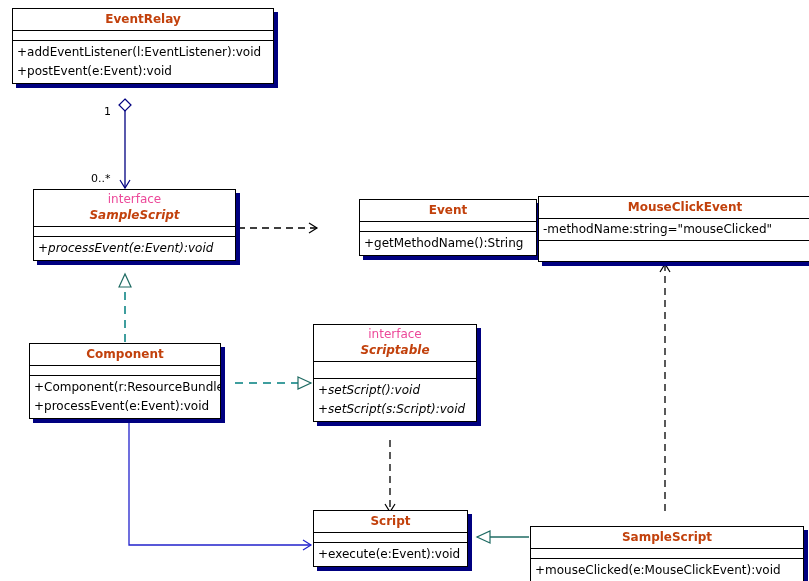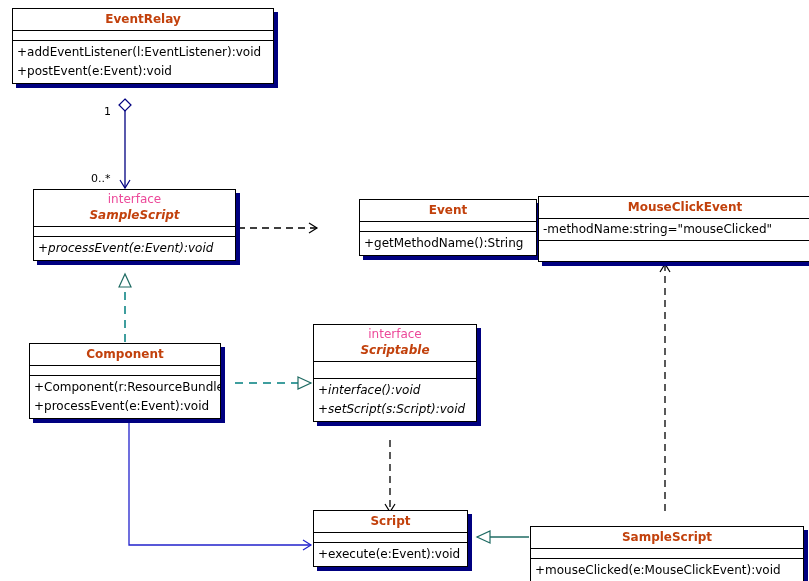--- a/index.html
+++ b/index.html
@@ -222,21 +222,21 @@
     </div>
   </div>
 
   <div class="uml" style="left:313px; top:324px; width:164px;">
     <div class="sec name-sec">
       <span class="stereo">interface</span>
       <span class="cls-name iface">Scriptable</span>
     </div>
     <div class="sec empty-sec" style="height:16px;"></div>
     <div class="sec last members">
-      <span class="member abstract">+interface():void</span>
+      <span class="member abstract">+setScript():void</span>
       <span class="member abstract">+setScript(s:Script):void</span>
     </div>
   </div>
 
   <div class="uml" style="left:313px; top:510px; width:155px;">
     <div class="sec name-sec">
       <span class="cls-name">Script</span>
     </div>
     <div class="sec empty-sec"></div>
     <div class="sec last members">

